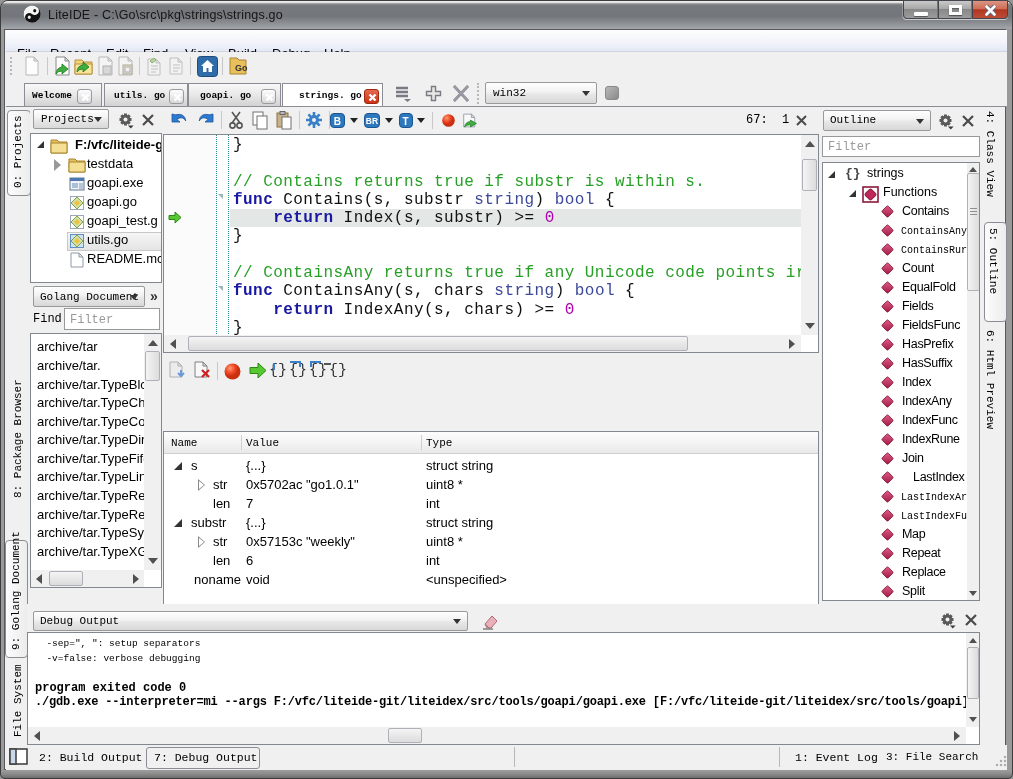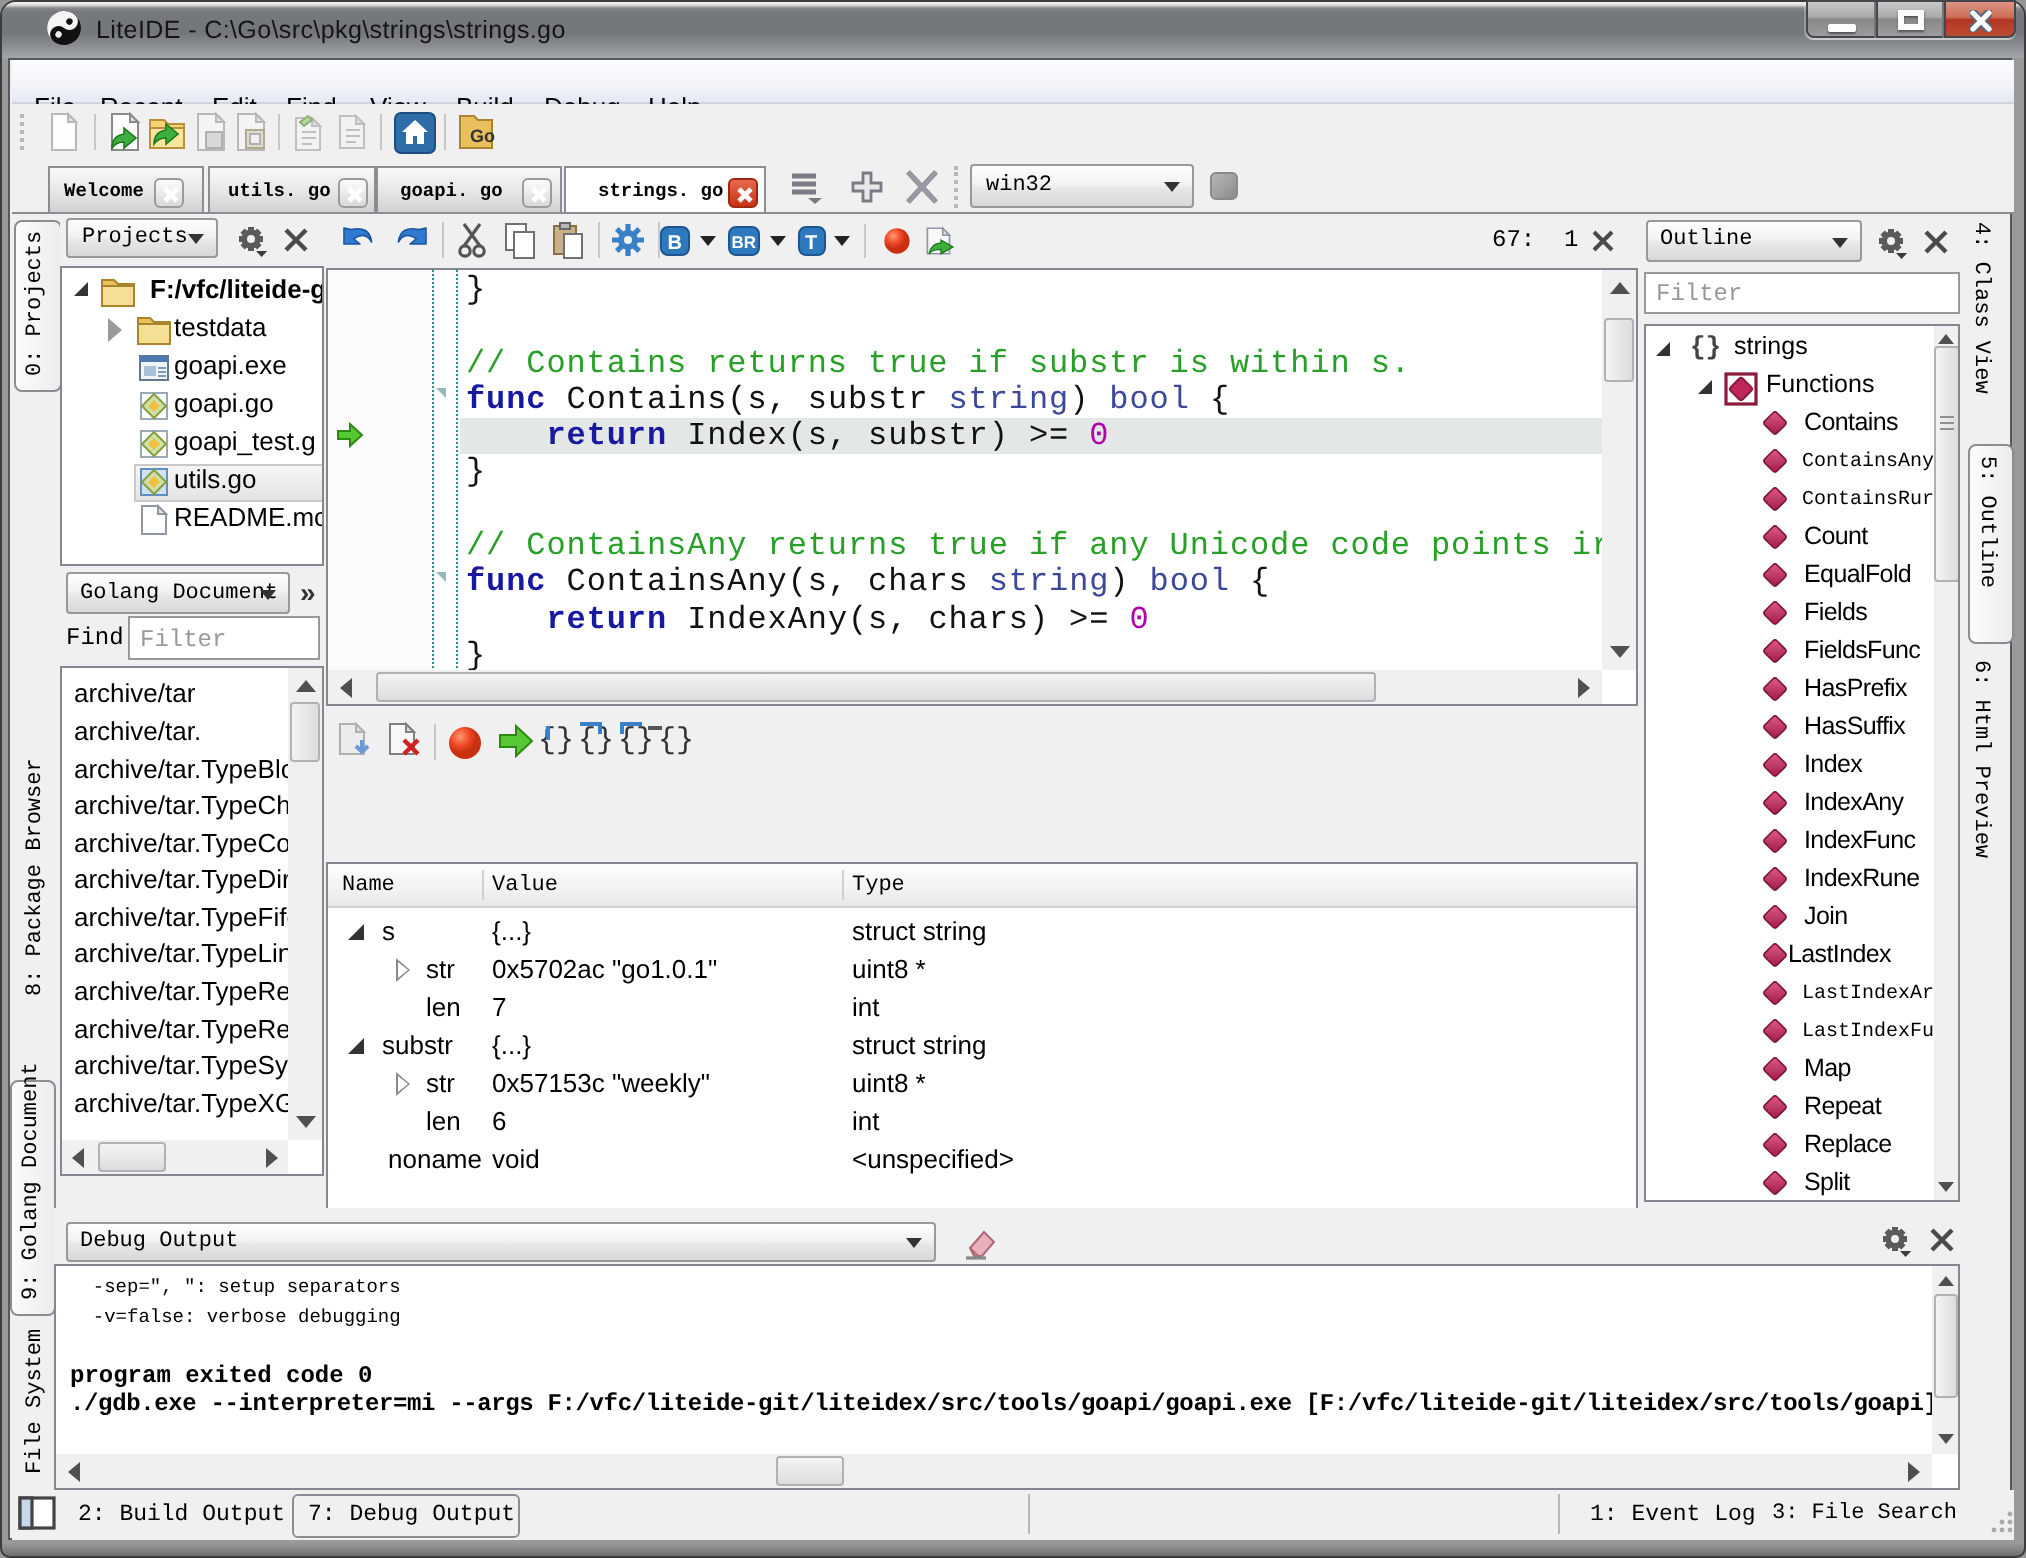--- a/index.html
+++ b/index.html
@@ -694,21 +694,21 @@
       <div class="trow" style="left:79px;top:288px;letter-spacing:-0.3px;font-size:12.5px;">Join</div>
       <svg class="abs" style="left:57px;top:307px;" width="15" height="15" viewBox="0 0 15 15">
         <defs>
           <linearGradient id="dg14" x1="0" y1="0" x2="1" y2="1">
             <stop offset="0" stop-color="#e05c88"></stop>
             <stop offset="1" stop-color="#a01c44"></stop>
           </linearGradient>
         </defs>
         <rect x="3.2" y="3.2" width="8.6" height="8.6" rx="1.5" transform="rotate(45 7.5 7.5)" fill="url(#dg14)" stroke="#7c1434" stroke-width="0.8"></rect>
       </svg>
-      <div class="trow" style="left:71px;top:307px;letter-spacing:-0.3px;font-size:12.5px;">LastIndex</div>
+      <div class="trow" style="left:90px;top:307px;letter-spacing:-0.3px;font-size:12.5px;">LastIndex</div>
       <svg class="abs" style="left:57px;top:326px;" width="15" height="15" viewBox="0 0 15 15">
         <defs>
           <linearGradient id="dg15" x1="0" y1="0" x2="1" y2="1">
             <stop offset="0" stop-color="#e05c88"></stop>
             <stop offset="1" stop-color="#a01c44"></stop>
           </linearGradient>
         </defs>
         <rect x="3.2" y="3.2" width="8.6" height="8.6" rx="1.5" transform="rotate(45 7.5 7.5)" fill="url(#dg15)" stroke="#7c1434" stroke-width="0.8"></rect>
       </svg>
       <div class="trow mono" style="left:78px;top:329px;font-size:10px;">LastIndexAr</div>

